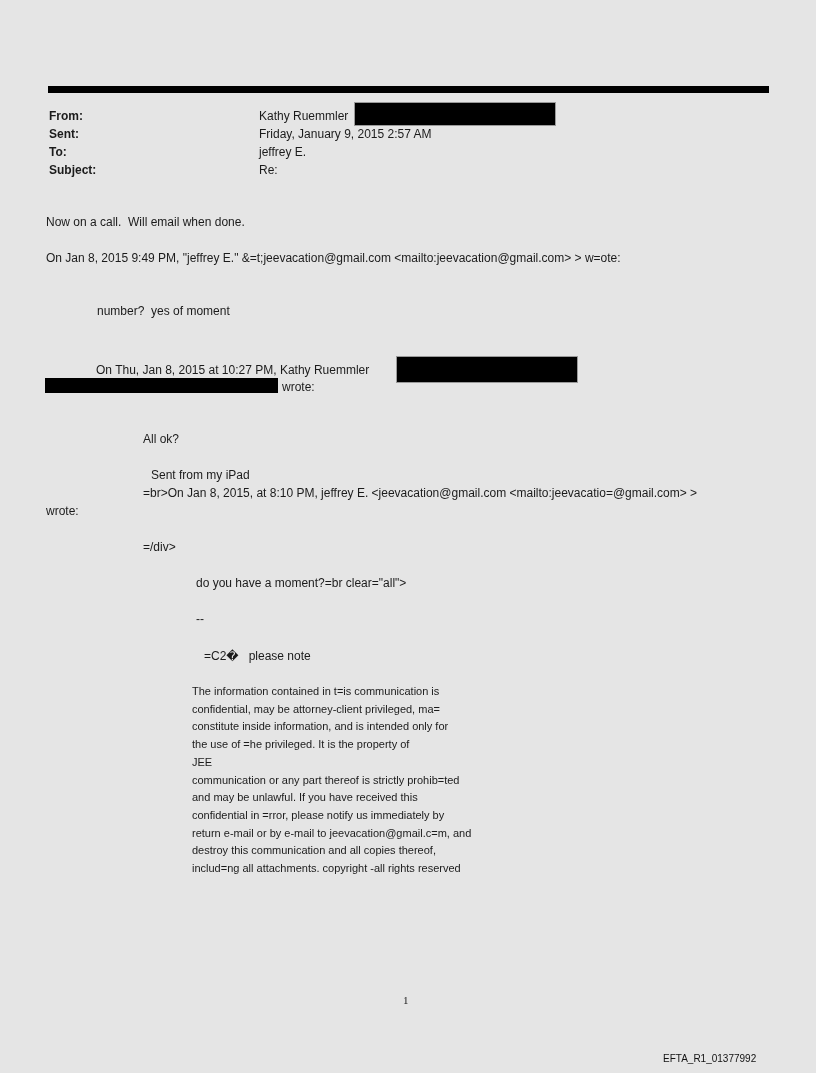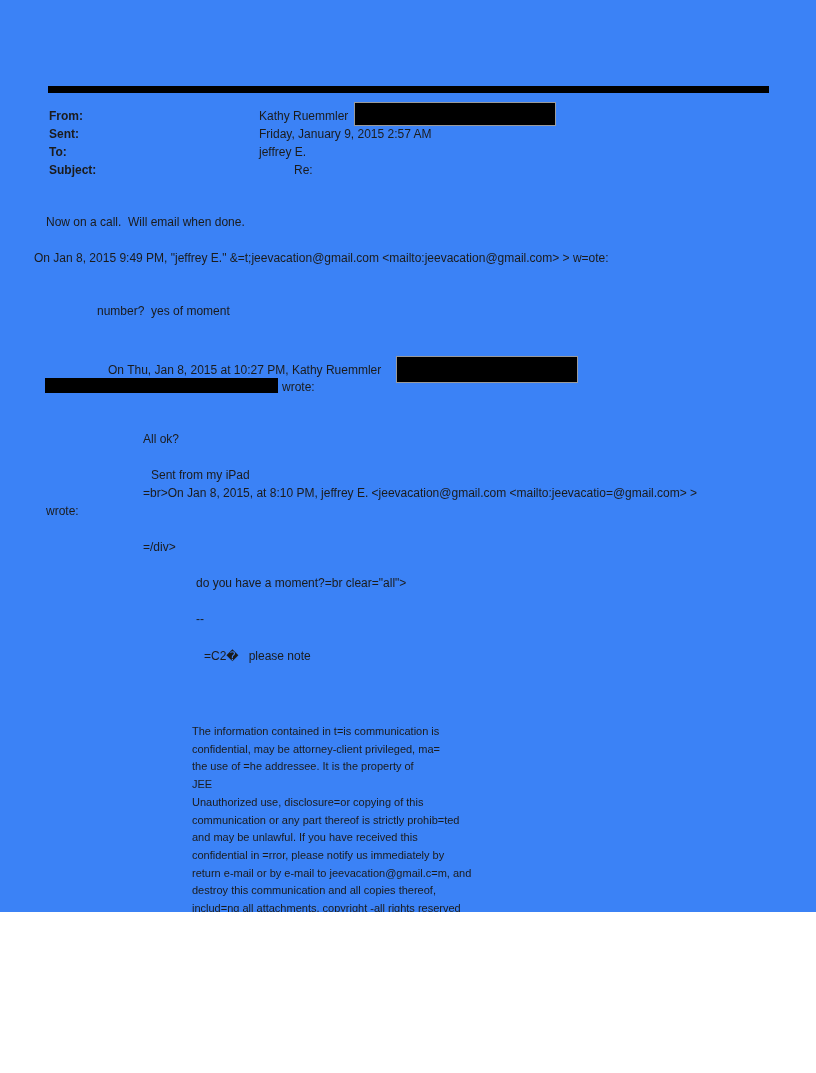--- a/index.html
+++ b/index.html
@@ -1,66 +1,65 @@
 <!DOCTYPE html>
 <html><head>
 <meta charset="utf-8">
 <style>
   html, body { margin: 0; padding: 0; background: #ffffff; }
   .page {
     position: relative;
     width: 816px;
-    height: 912px;
-    background: #3b82f6;
+    height: 1073px;
+    background: #e5e5e5;
     color: #1b1b1b;
     font-family: "Liberation Sans", "DejaVu Sans", sans-serif;
     font-size: 12px;
     overflow: hidden;
   }
   .abs { position: absolute; white-space: pre; line-height: 15px; }
   .bold { font-weight: bold; }
 
   
   .top-bar { position: absolute; left: 48px; top: 86px; width: 721px; height: 7px; background: #000; }
 
   
   .lbl-from    { left: 49px;  top: 109px; }
   .lbl-sent    { left: 49px;  top: 127px; }
   .lbl-to      { left: 49px;  top: 145px; }
   .lbl-subject { left: 49px;  top: 163px; }
   .val-from    { left: 259px; top: 109px; }
   .val-sent    { left: 259px; top: 127px; }
   .val-to      { left: 259px; top: 145px; }
-  .val-subject { left: 259px; top: 163px; margin-left: 35px; }
+  .val-subject { left: 259px; top: 163px; }
 
   
   .redact { position: absolute; background: #000; }
   .redact-from   { left: 355px; top: 103px; width: 200px; height: 22px; outline: 1px solid #9a9a9a; }
   .redact-thread { left: 397px; top: 357px; width: 180px; height: 25px; outline: 1px solid #9a9a9a; }
   .redact-thread2{ left: 45px;  top: 378px; width: 233px; height: 15px; }
 
   
   .reply-text    { left: 46px;  top: 215px; }
-  .quote-intro   { left: 34px;  top: 251px; }
+  .quote-intro   { left: 46px;  top: 251px; }
   .number-reply  { left: 97px;  top: 304px; }
-  .thread-intro  { left: 96px;  top: 363px; margin-left: 12px; }
+  .thread-intro  { left: 96px;  top: 363px; }
   .thread-wrote  { left: 282px; top: 380px; }
   .all-ok        { left: 143px; top: 432px; }
   .sent-from     { left: 143px; top: 468px; margin-left: 8px; }
   .br-line       { left: 143px; top: 486px; }
   .wrote-left    { left: 46px;  top: 504px; }
   .div-artifact  { left: 143px; top: 540px; }
   .moment-line   { left: 196px; top: 576px; }
   .sig-dashes    { left: 196px; top: 612px; }
   .note-line     { left: 204px; top: 649px; }
 
   .disclaimer {
     position: absolute; left: 192px; top: 683px; width: 340px;
     font-size: 11px;
-    margin-top: 40px;
   }
   .disclaimer > div { line-height: 17.7px; white-space: pre; }
 
   .page-number {
     left: 403px; top: 993px;
     font-family: "Liberation Serif", "DejaVu Serif", serif;
     font-size: 11px;
   }
   .bates { left: 663px; top: 1051px; font-size: 10px; color: #111; }
 </style>
@@ -98,23 +97,23 @@
   <div class="abs br-line">=br&gt;On Jan 8, 2015, at 8:10 PM, jeffrey E. &lt;jeevacation@gmail.com &lt;mailto:jeevacatio=@gmail.com&gt; &gt;</div>
   <div class="abs wrote-left">wrote:</div>
   <div class="abs div-artifact">=/div&gt;</div>
   <div class="abs moment-line">do you have a moment?=br clear="all"&gt;</div>
   <div class="abs sig-dashes">--</div>
   <div class="abs note-line">=C2�   please note</div>
 
   <div class="disclaimer">
     <div>The information contained in t=is communication is</div>
     <div>confidential, may be attorney-client privileged, ma=</div>
-    <div>the use of =he addressee. It is the property of</div>
+    <div>constitute inside information, and is intended only for</div>
+    <div>the use of =he privileged. It is the property of</div>
     <div>JEE</div>
-    <div>Unauthorized use, disclosure=or copying of this</div>
     <div>communication or any part thereof is strictly prohib=ted</div>
     <div>and may be unlawful. If you have received this</div>
     <div>confidential in =rror, please notify us immediately by</div>
     <div>return e-mail or by e-mail to jeevacation@gmail.c=m, and</div>
     <div>destroy this communication and all copies thereof,</div>
     <div>includ=ng all attachments. copyright -all rights reserved</div>
   </div>
 
   <div class="abs page-number">1</div>
   <div class="abs bates">EFTA_R1_01377992</div>

